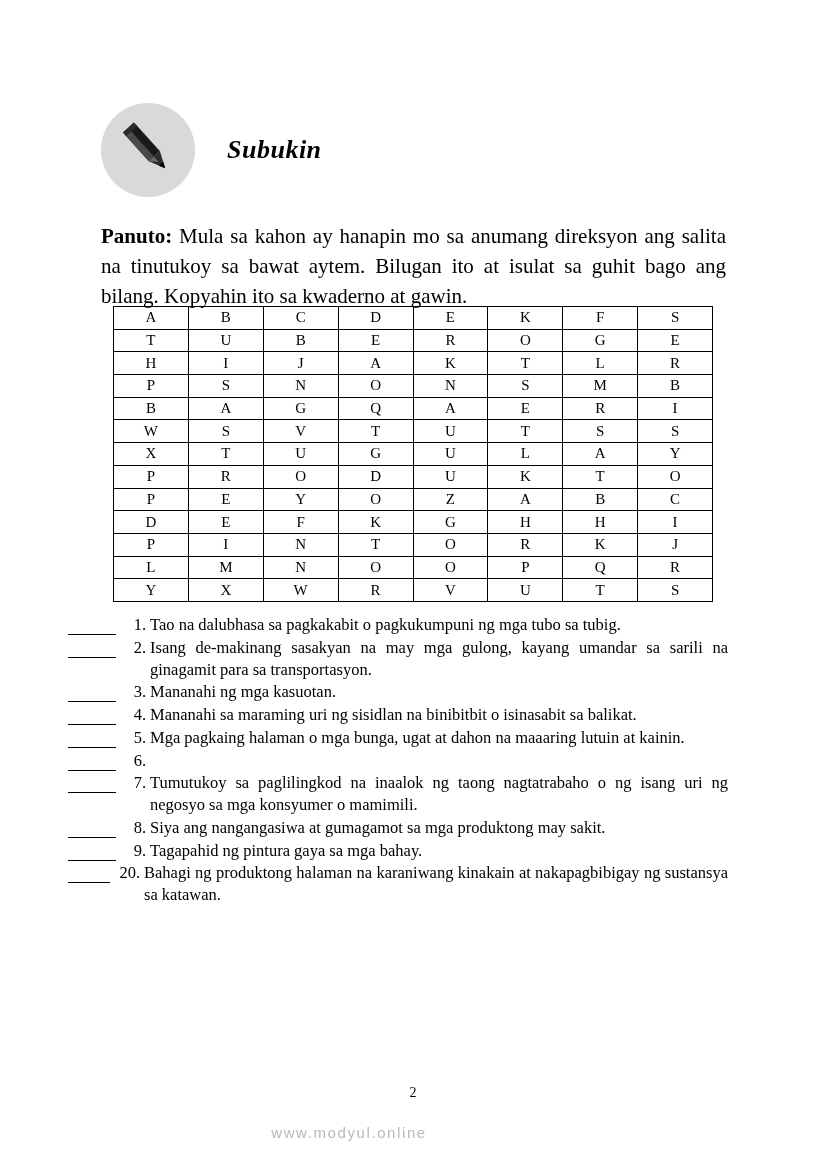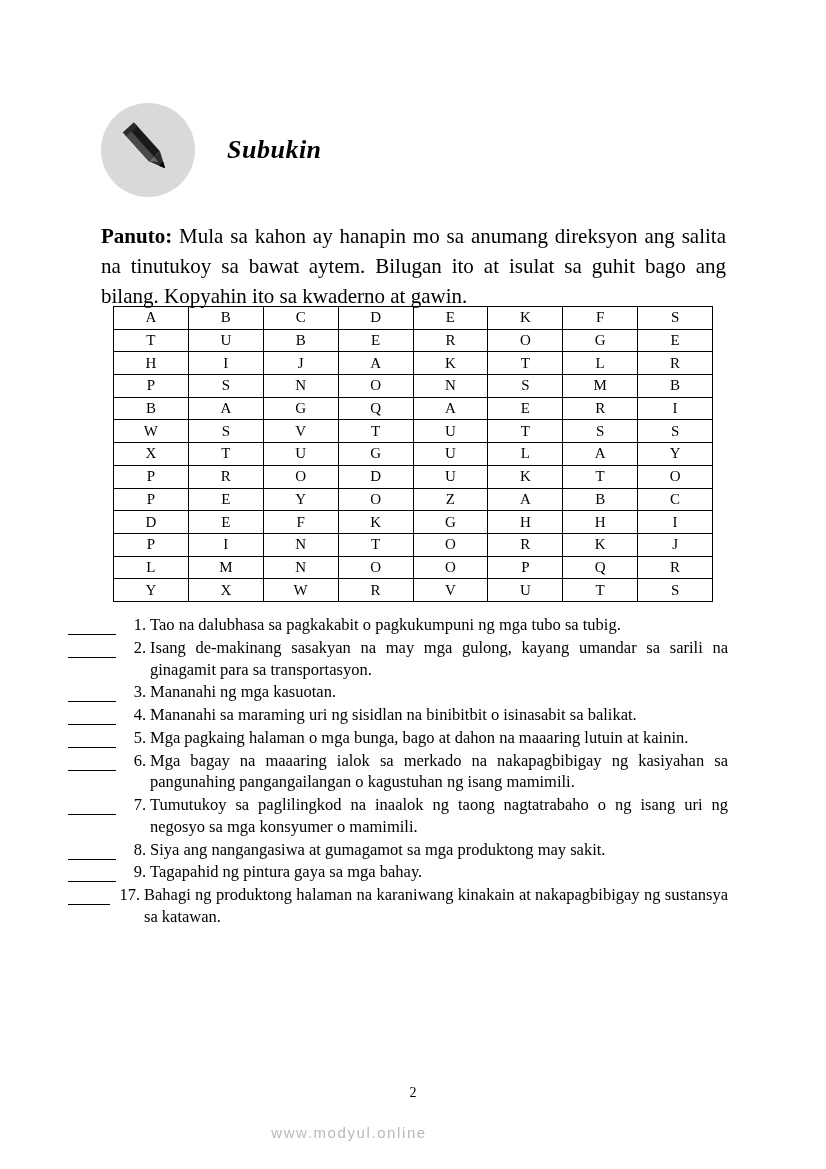--- a/index.html
+++ b/index.html
@@ -330,45 +330,44 @@
         <span class="q-text">Mananahi ng mga kasuotan.</span>
       </div>
       <div class="q-item">
         <span class="q-blank"></span>
         <span class="q-num">4.</span>
         <span class="q-text">Mananahi sa maraming uri ng sisidlan na binibitbit o isinasabit sa balikat.</span>
       </div>
       <div class="q-item">
         <span class="q-blank"></span>
         <span class="q-num">5.</span>
-        <span class="q-text"> Mga pagkaing halaman o mga bunga, bago at dahon na maaaring lutuin at kainin.</span>
+        <span class="q-text"> Mga pagkaing halaman o mga bunga, ugat at dahon na maaaring lutuin at kainin.</span>
       </div>
       <div class="q-item">
         <span class="q-blank"></span>
         <span class="q-num">6.</span>
-        <span class="q-text"> Mga bagay na maaaring ialok sa merkado na nakapagbibigay ng kasiyahan sa pangunahing pangangailangan o kagustuhan ng isang mamimili.</span>
       </div>
       <div class="q-item">
         <span class="q-blank"></span>
         <span class="q-num">7.</span>
         <span class="q-text">Tumutukoy sa paglilingkod na inaalok ng taong nagtatrabaho o ng isang uri ng negosyo sa mga konsyumer o mamimili.</span>
       </div>
       <div class="q-item">
         <span class="q-blank"></span>
         <span class="q-num">8.</span>
         <span class="q-text">Siya ang nangangasiwa at gumagamot sa mga produktong may sakit.</span>
       </div>
       <div class="q-item">
         <span class="q-blank"></span>
         <span class="q-num">9.</span>
         <span class="q-text">Tagapahid ng pintura gaya sa mga bahay.</span>
       </div>
       <div class="q-item compact">
         <span class="q-blank"></span>
-        <span class="q-num">17.</span>
+        <span class="q-num">20.</span>
         <span class="q-text">Bahagi ng produktong halaman na karaniwang kinakain at nakapagbibigay ng sustansya sa katawan.</span>
       </div>
     </div>
 
   <div class="page-number">2</div>
   <div class="watermark">www.modyul.online</div>
 
 </div>
 
 </body></html>

